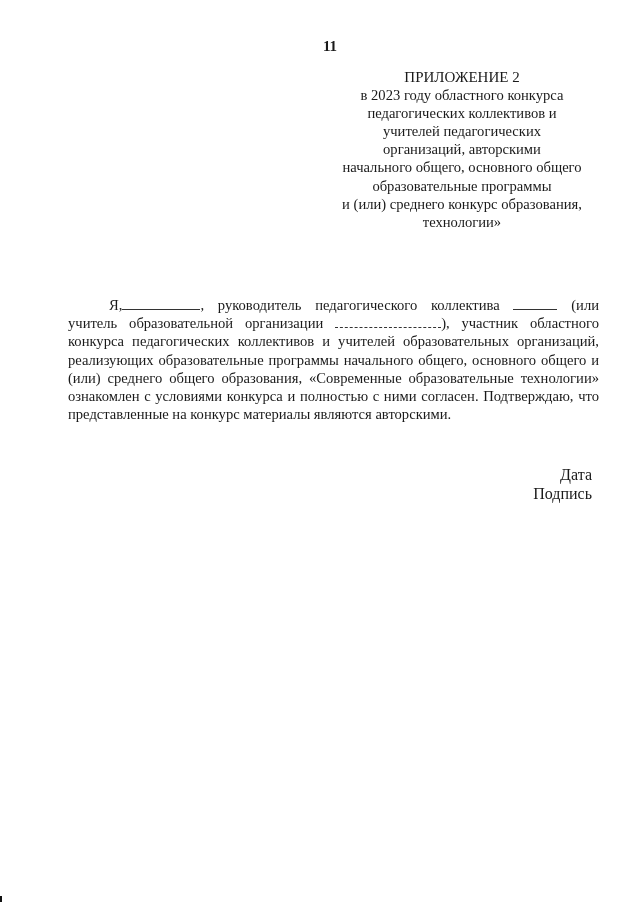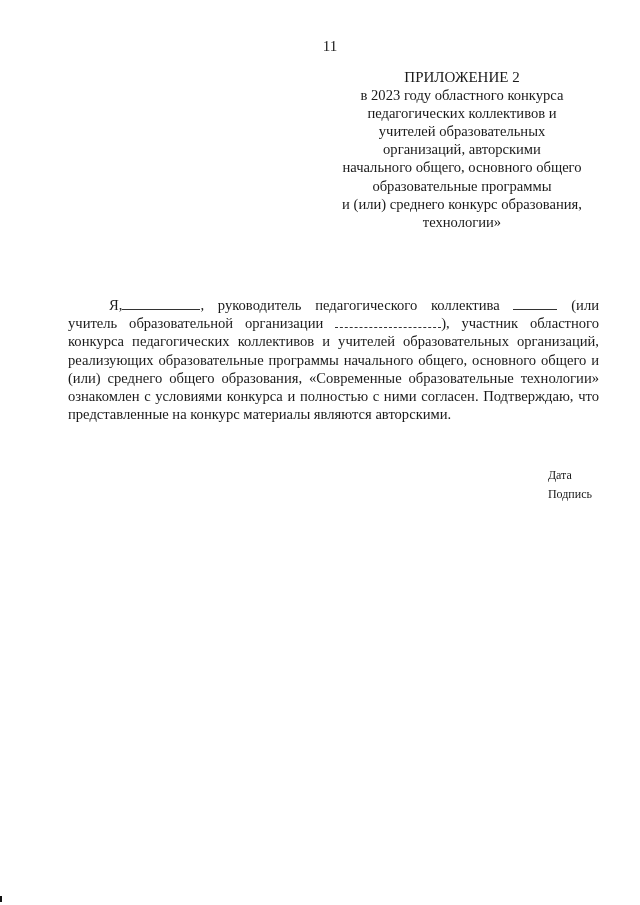--- a/index.html
+++ b/index.html
@@ -17,20 +17,21 @@
     }
     .page-number {
       position: absolute;
       left: 0;
       width: 640px;
       top: 38px;
       text-align: center;
       font-size: 15px;
       padding-left: 20px;
       box-sizing: border-box;
+      font-weight: bold;
     }
     .appendix {
       position: absolute;
       top: 68px;
       left: 322px;
       width: 280px;
       text-align: center;
       font-size: 14.6px;
       line-height: 18.1px;
     }
@@ -54,43 +55,43 @@
       height: 12px;
       vertical-align: baseline;
     }
     .blank.name { width: 78px; }
     .blank.collective { width: 44px; }
     .blank.org { width: 106px; border-bottom-style: dashed; }
     .signature {
       position: absolute;
       top: 466px;
       right: 48px;
-      text-align: left;
-      font-size: 12px;
+      text-align: right;
+      font-size: 16px;
       line-height: 18.5px;
     }
     .scan-mark {
       position: absolute;
       left: 0;
       top: 896px;
       width: 2px;
       height: 6px;
       background: #111;
     }
   </style>
 </head>
 <body>
 
 <div class="page-number">11</div>
 
 <div class="appendix">
   <div class="title">ПРИЛОЖЕНИЕ 2</div>
   <div>в 2023  году областного конкурса</div>
   <div>педагогических коллективов и</div>
-  <div>учителей образовательных</div>
+  <div>учителей педагогических</div>
   <div>организаций, авторскими</div>
   <div>начального общего, основного общего</div>
   <div>образовательные программы</div>
   <div>и (или) среднего конкурс образования,</div>
   <div>технологии»</div>
 </div>
 
 <p class="body-text"><span>Я,</span><span class="blank name"></span><span>, руководитель педагогического коллектива </span><span class="blank collective"></span><span> (или учитель образовательной организации </span><span class="blank org"></span><span>), участник областного конкурса педагогических коллективов и учителей образовательных организаций, реализующих образовательные программы начального общего, основного общего и (или) среднего общего образования, «Современные образовательные технологии» ознакомлен с условиями конкурса и полностью с ними согласен. Подтверждаю, что представленные на  конкурс материалы являются авторскими.</span></p>
 
 <div class="signature">

